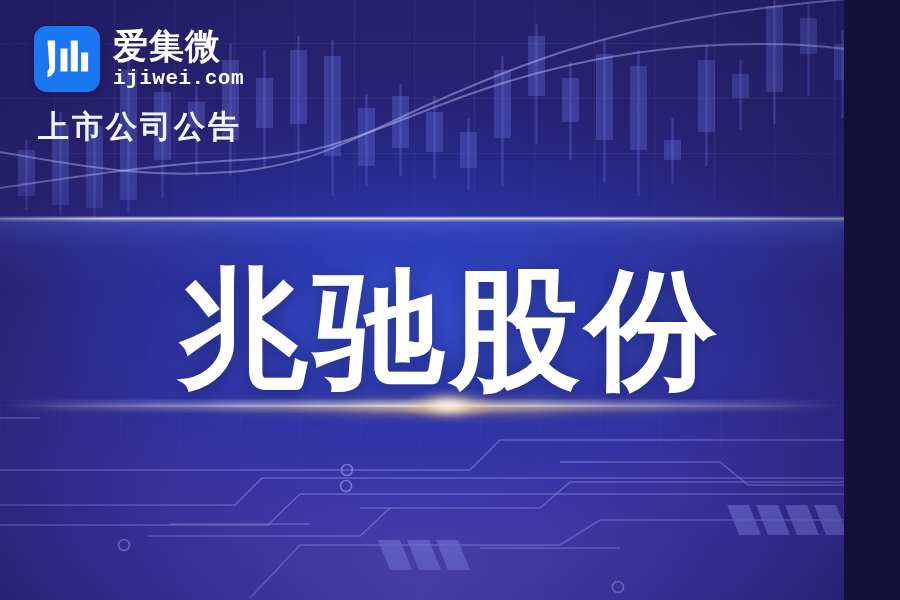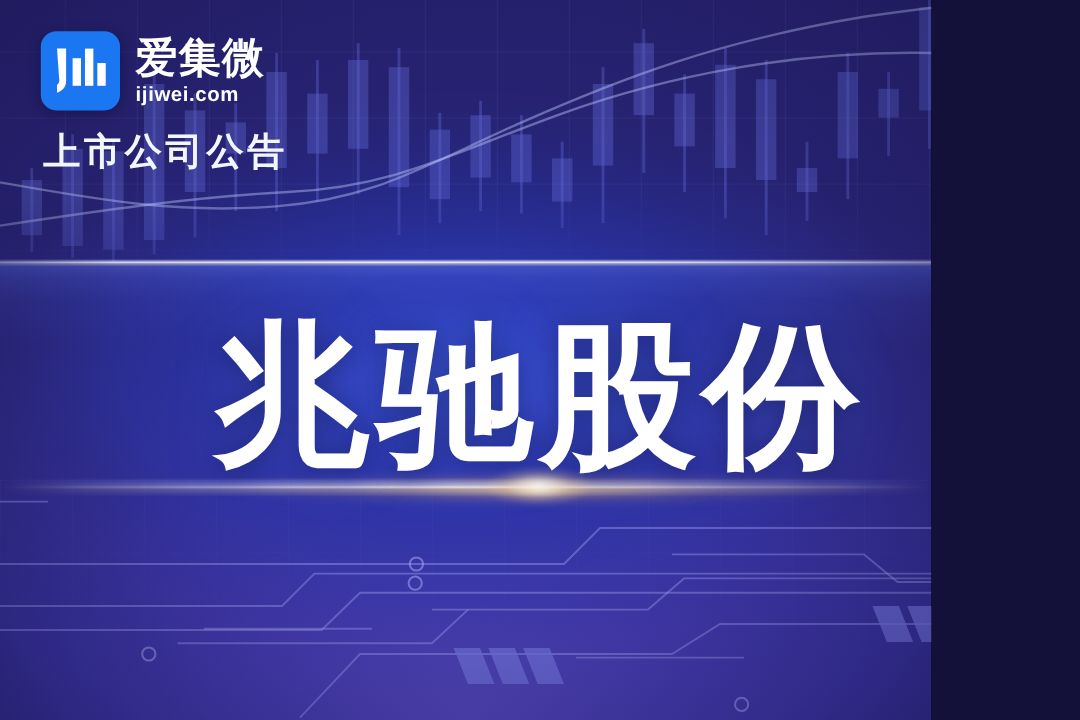--- a/index.html
+++ b/index.html
@@ -2,21 +2,21 @@
 <html><head>
 <meta charset="utf-8">
 <style>
   html, body {
     margin: 0;
     padding: 0;
     background: #13103a;
   }
   #stage {
     position: relative;
-    width: 776px;
+    width: 844px;
     height: 600px;
     overflow: hidden;
     font-family: "Liberation Sans", sans-serif;
     background: #000000;
   }
 
   
   .layer { position: absolute; inset: 0; }
 
   #bg-base {
@@ -119,23 +119,23 @@
   #wordmark { display: flex; flex-direction: column; line-height: 1; }
   #wordmark-cn {
     font-family: "Liberation Serif", "DejaVu Serif", serif;
     font-weight: 700;
     font-size: 35px;
     color: #ffffff;
     letter-spacing: 1px;
     margin-bottom: 4px;
   }
   #wordmark-en {
-    font-family: Liberation Sans, sans-serif;
+    font-family: Liberation Mono, monospace;
     font-weight: 700;
-    font-size: 17px;
+    font-size: 21px;
     color: #ffffff;
     letter-spacing: 0.5px;
   }
   #brand-subtitle {
     font-family: "Liberation Sans", sans-serif;
     font-weight: 700;
     font-size: 31px;
     color: #f2f6ff;
     letter-spacing: 3px;
     margin-left: 2px;

